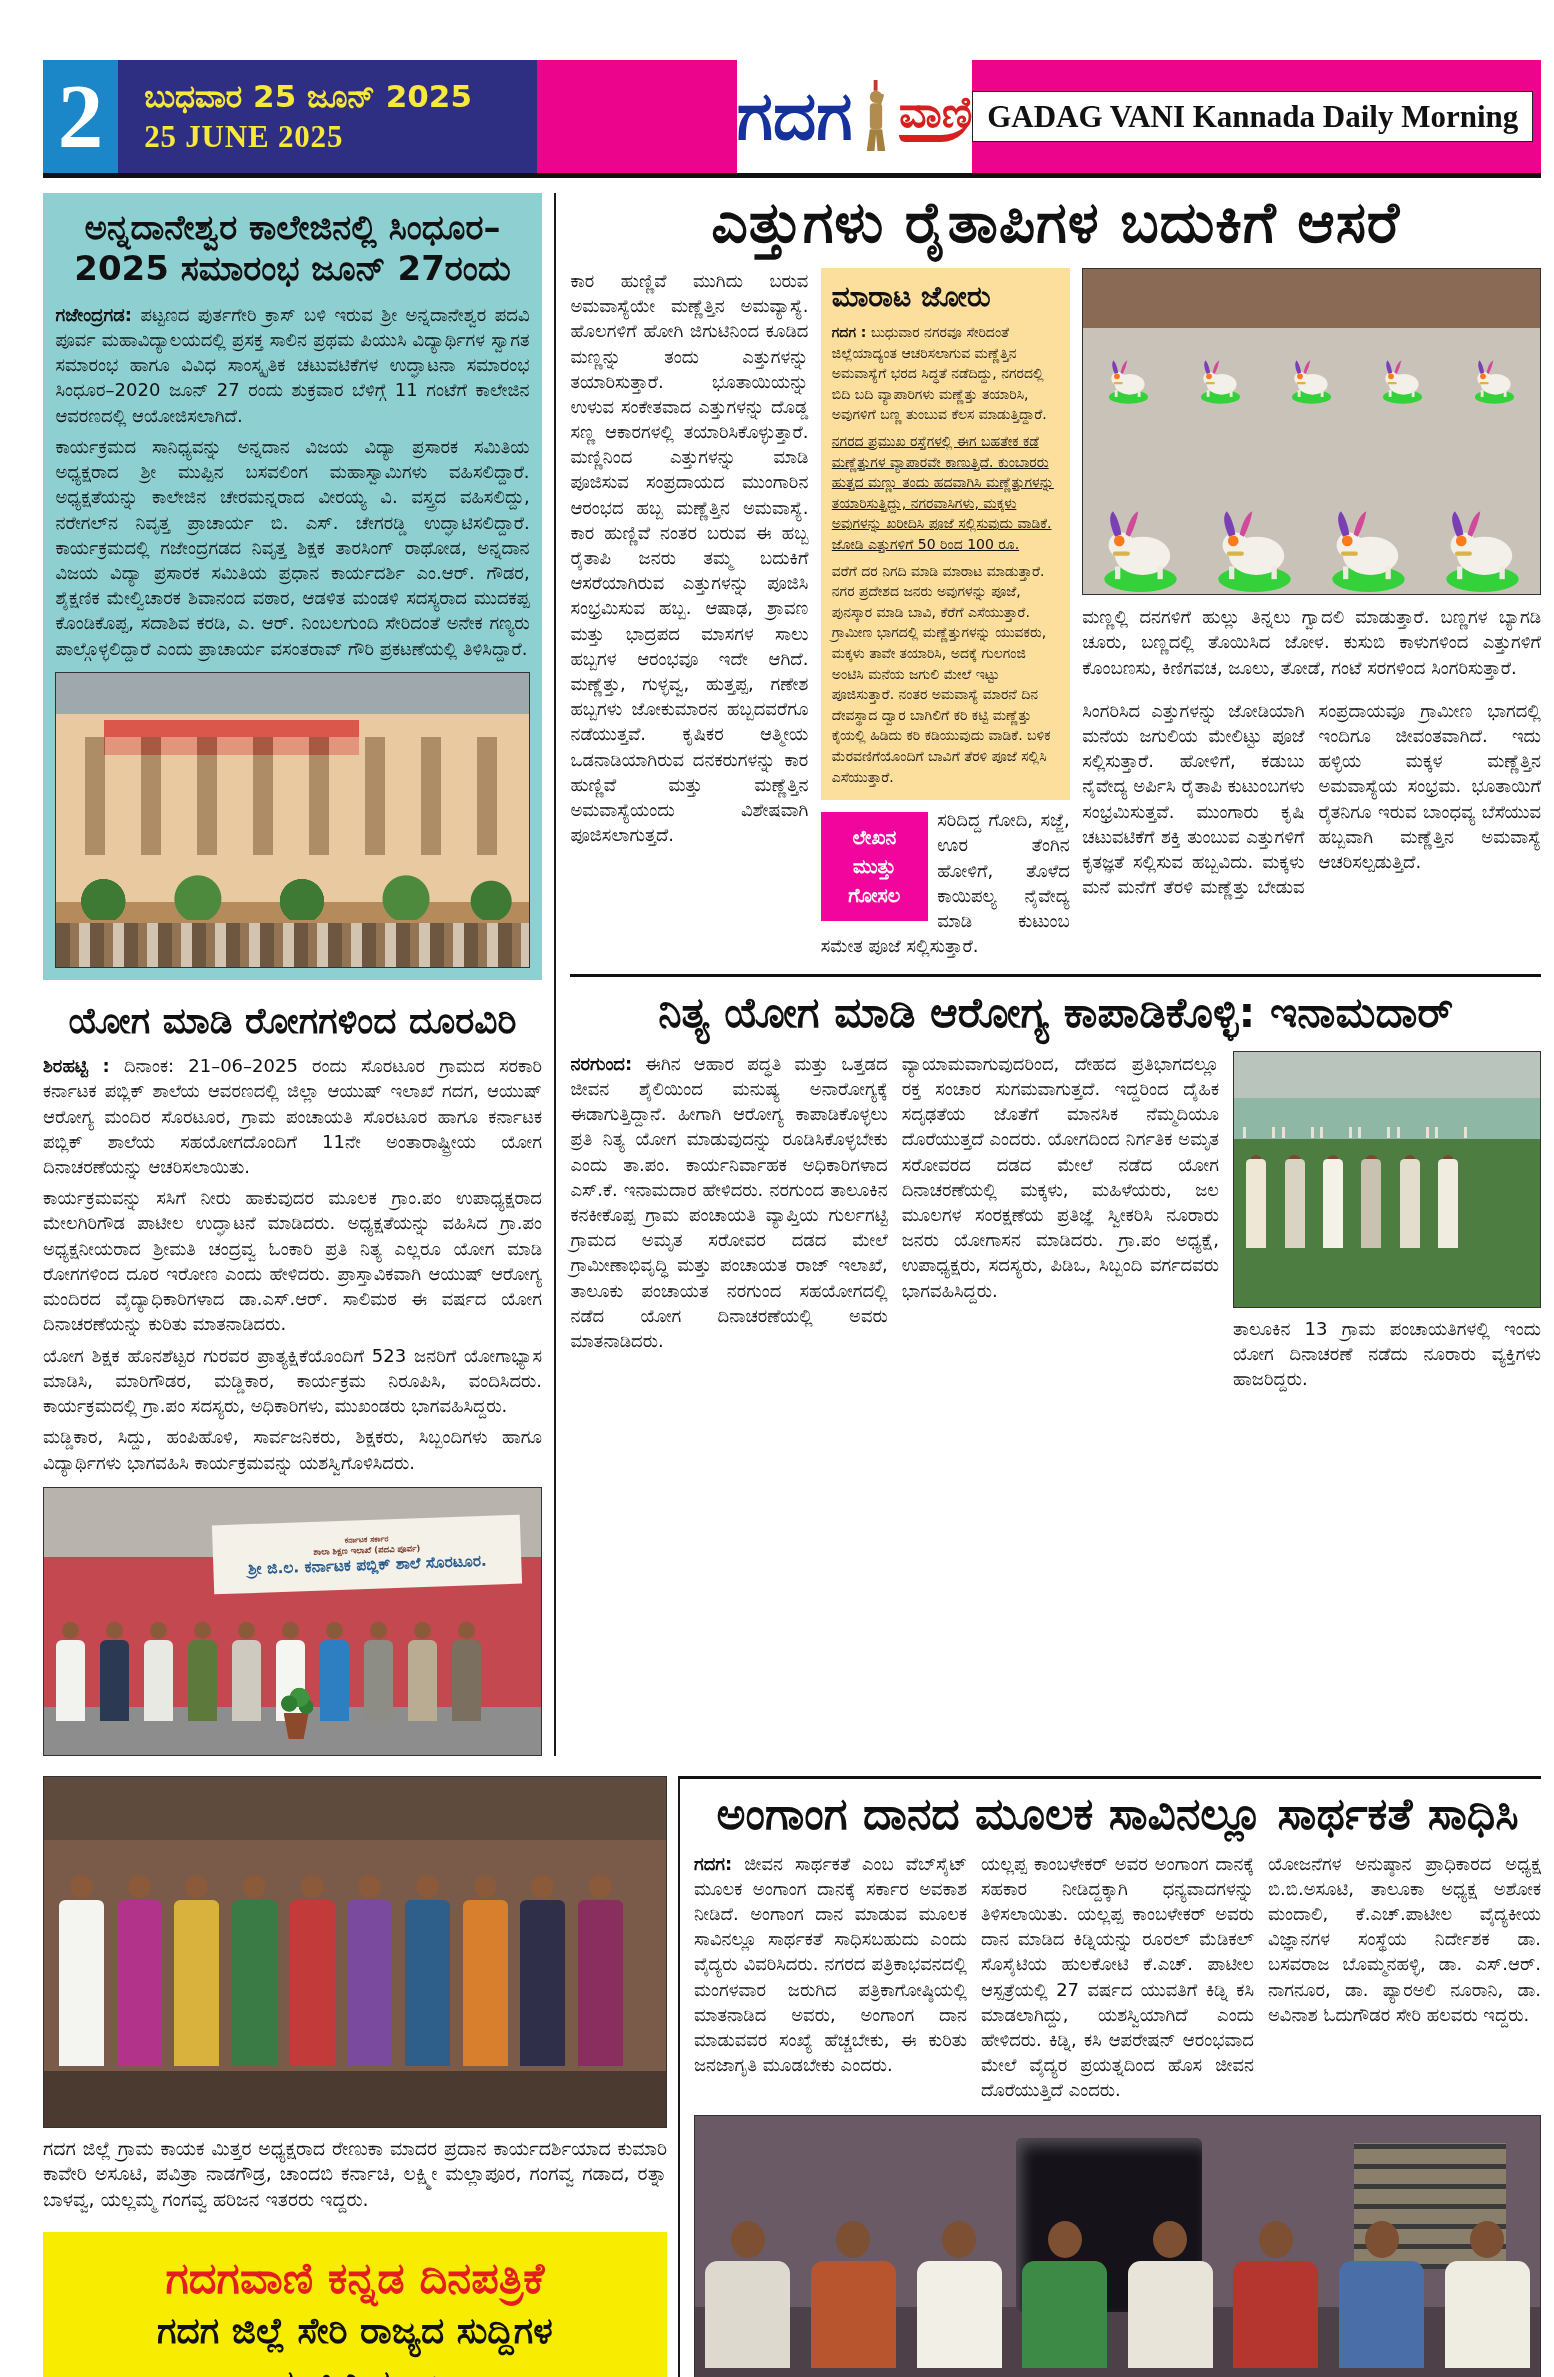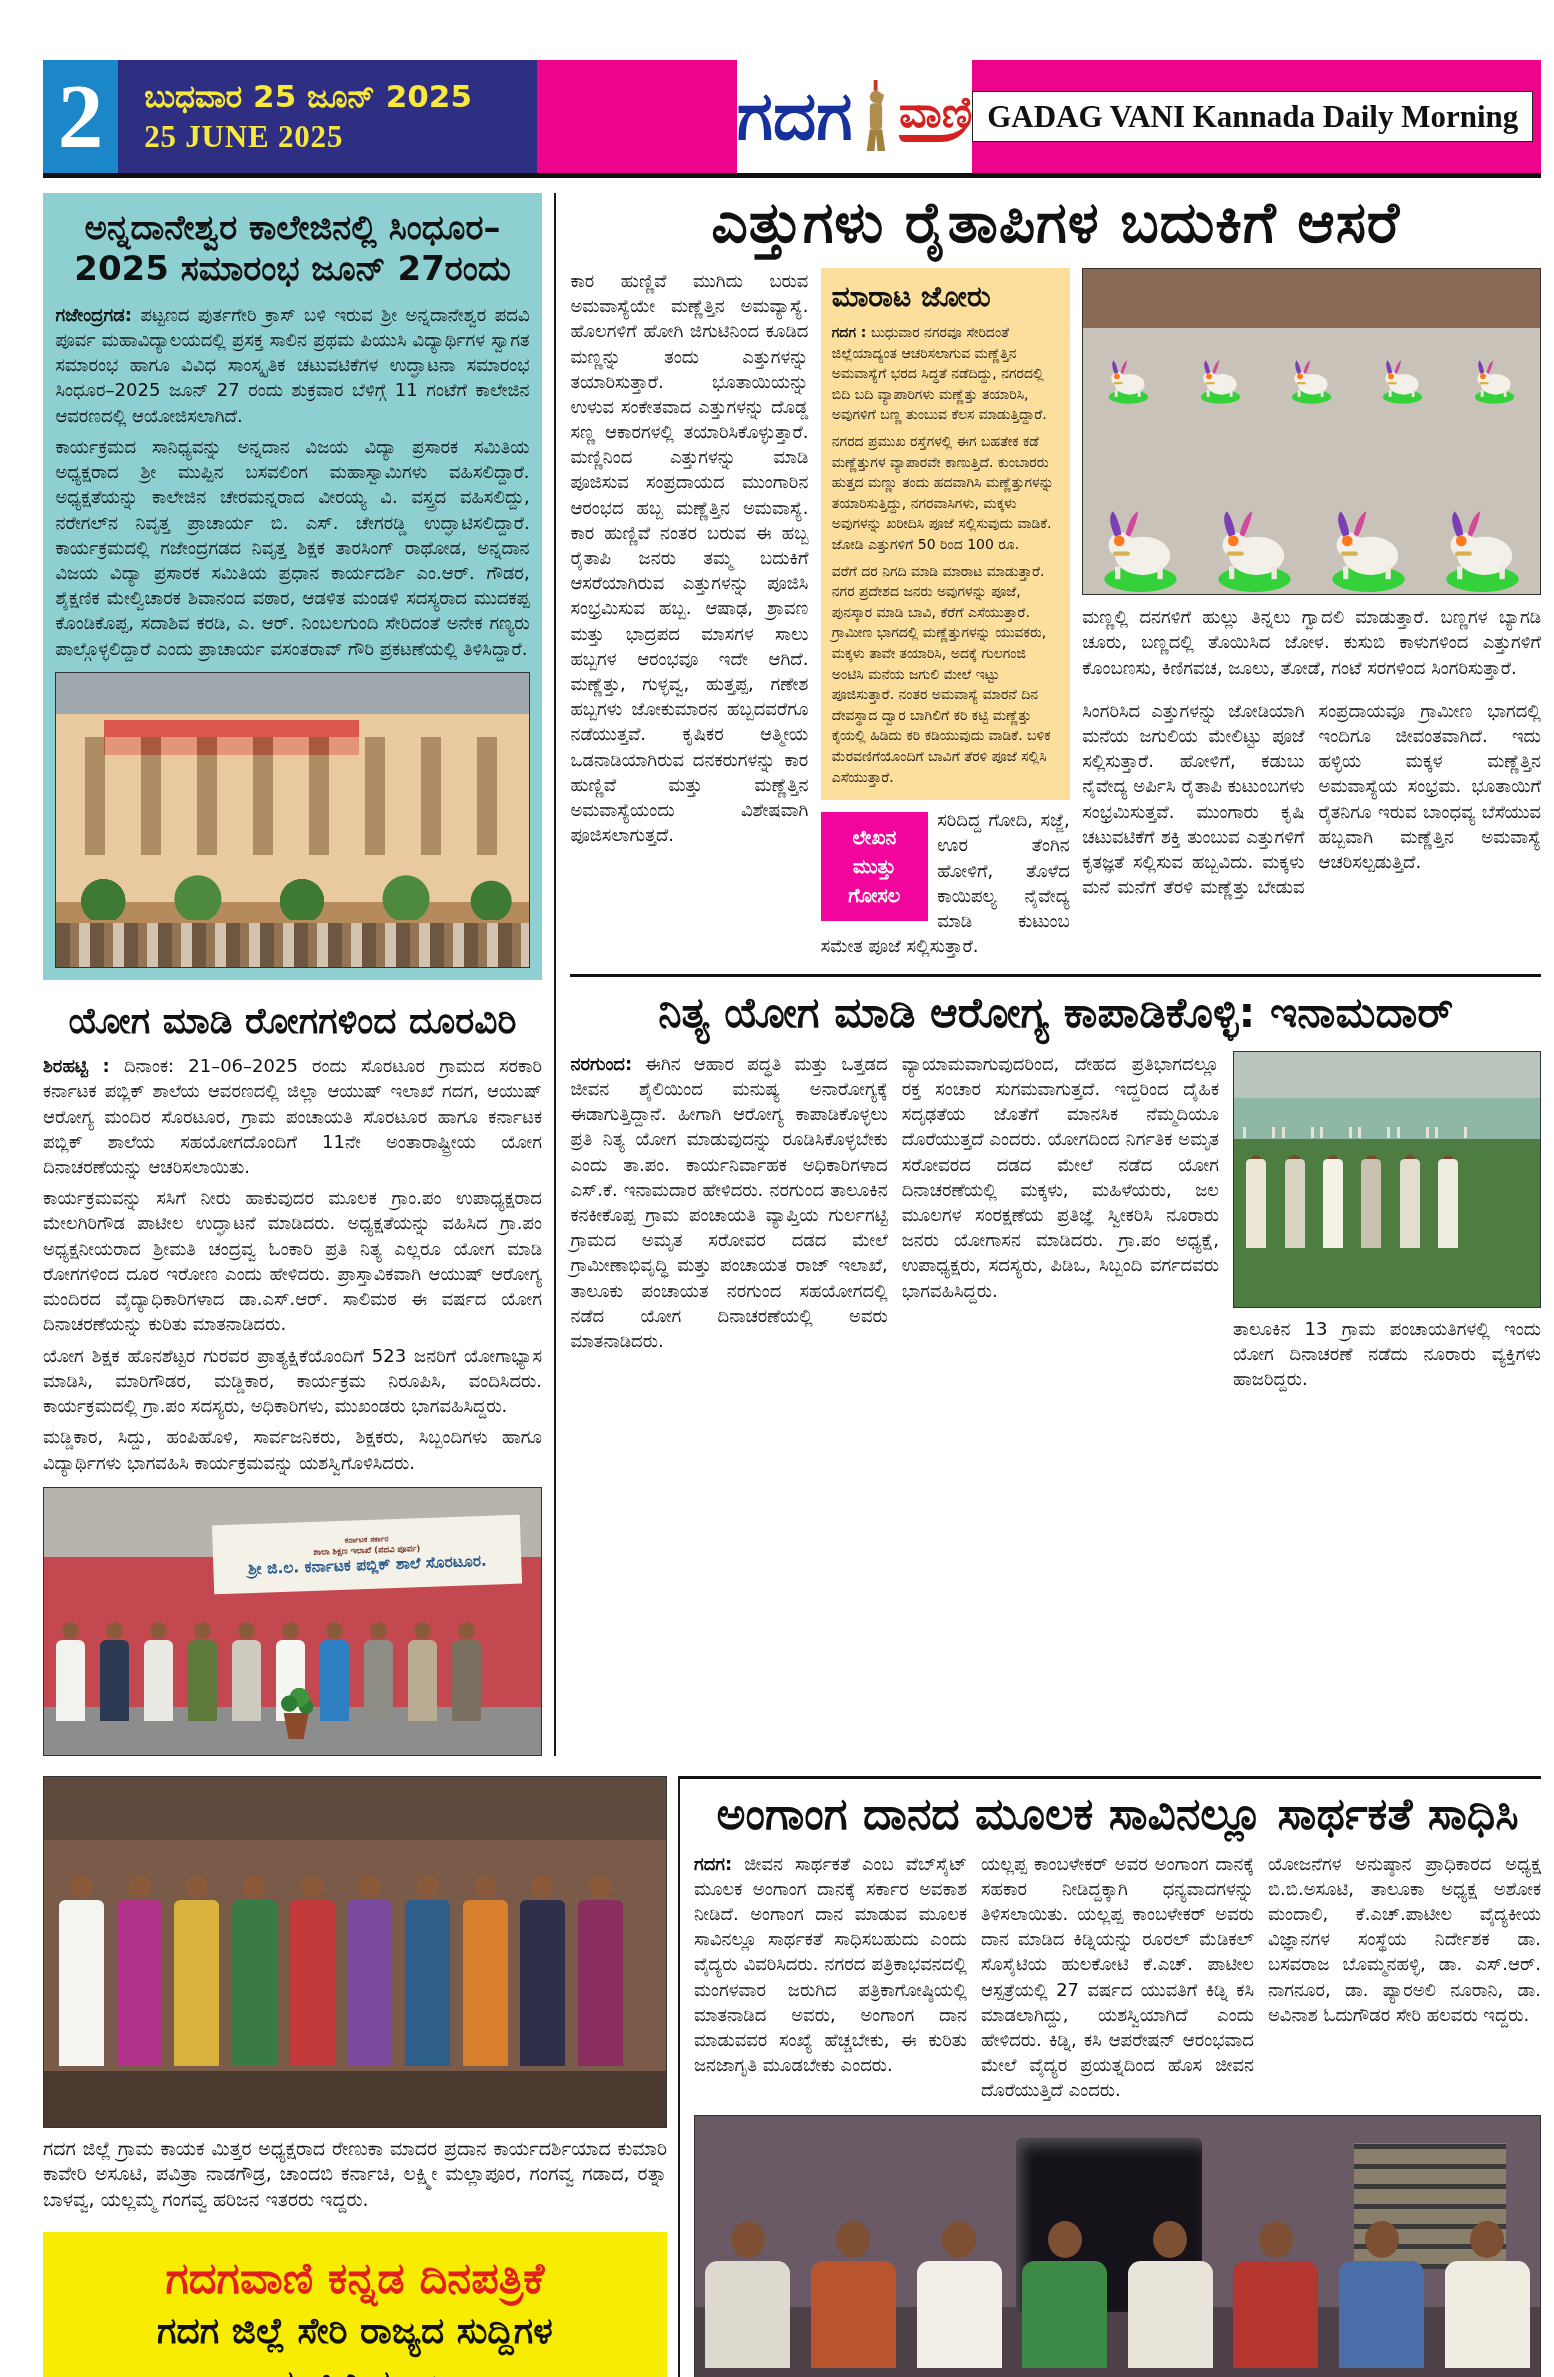--- a/index.html
+++ b/index.html
@@ -132,21 +132,21 @@
 
     <div class="b1-left">
 
       <div class="cyanbox">
         <h1>
           <span>ಅನ್ನದಾನೇಶ್ವರ ಕಾಲೇಜಿನಲ್ಲಿ ಸಿಂಧೂರ–</span><br>
           <span>2025 ಸಮಾರಂಭ ಜೂನ್ 27ರಂದು</span>
         </h1>
         <p class="txt" style="margin:0;">
           <span class="dl">ಗಜೇಂದ್ರಗಡ:</span>
-          <span>ಪಟ್ಟಣದ ಪುರ್ತಗೇರಿ ಕ್ರಾಸ್ ಬಳಿ ಇರುವ ಶ್ರೀ ಅನ್ನದಾನೇಶ್ವರ ಪದವಿ ಪೂರ್ವ ಮಹಾವಿದ್ಯಾಲಯದಲ್ಲಿ ಪ್ರಸಕ್ತ ಸಾಲಿನ ಪ್ರಥಮ ಪಿಯುಸಿ ವಿದ್ಯಾರ್ಥಿಗಳ ಸ್ವಾಗತ ಸಮಾರಂಭ ಹಾಗೂ ವಿವಿಧ ಸಾಂಸ್ಕೃತಿಕ ಚಟುವಟಿಕೆಗಳ ಉದ್ಘಾಟನಾ ಸಮಾರಂಭ ಸಿಂಧೂರ–2025 ಜೂನ್ 27 ರಂದು ಶುಕ್ರವಾರ ಬೆಳಿಗ್ಗೆ 11 ಗಂಟೆಗೆ ಕಾಲೇಜಿನ ಆವರಣದಲ್ಲಿ ಆಯೋಜಿಸಲಾಗಿದೆ.</span>
+          <span>ಪಟ್ಟಣದ ಪುರ್ತಗೇರಿ ಕ್ರಾಸ್ ಬಳಿ ಇರುವ ಶ್ರೀ ಅನ್ನದಾನೇಶ್ವರ ಪದವಿ ಪೂರ್ವ ಮಹಾವಿದ್ಯಾಲಯದಲ್ಲಿ ಪ್ರಸಕ್ತ ಸಾಲಿನ ಪ್ರಥಮ ಪಿಯುಸಿ ವಿದ್ಯಾರ್ಥಿಗಳ ಸ್ವಾಗತ ಸಮಾರಂಭ ಹಾಗೂ ವಿವಿಧ ಸಾಂಸ್ಕೃತಿಕ ಚಟುವಟಿಕೆಗಳ ಉದ್ಘಾಟನಾ ಸಮಾರಂಭ ಸಿಂಧೂರ–2020 ಜೂನ್ 27 ರಂದು ಶುಕ್ರವಾರ ಬೆಳಿಗ್ಗೆ 11 ಗಂಟೆಗೆ ಕಾಲೇಜಿನ ಆವರಣದಲ್ಲಿ ಆಯೋಜಿಸಲಾಗಿದೆ.</span>
         </p>
         <p class="txt" style="margin:6.2px 0 0 0;">ಕಾರ್ಯಕ್ರಮದ ಸಾನಿಧ್ಯವನ್ನು ಅನ್ನದಾನ ವಿಜಯ ವಿದ್ಯಾ ಪ್ರಸಾರಕ ಸಮಿತಿಯ ಅಧ್ಯಕ್ಷರಾದ ಶ್ರೀ ಮುಪ್ಪಿನ ಬಸವಲಿಂಗ ಮಹಾಸ್ವಾಮಿಗಳು ವಹಿಸಲಿದ್ದಾರೆ. ಅಧ್ಯಕ್ಷತೆಯನ್ನು ಕಾಲೇಜಿನ ಚೇರಮನ್ನರಾದ ವೀರಯ್ಯ ವಿ. ವಸ್ತ್ರದ ವಹಿಸಲಿದ್ದು, ನರೇಗಲ್‌ನ ನಿವೃತ್ತ ಪ್ರಾಚಾರ್ಯ ಬಿ. ಎಸ್. ಚೇಗರಡ್ಡಿ ಉದ್ಘಾಟಿಸಲಿದ್ದಾರೆ. ಕಾರ್ಯಕ್ರಮದಲ್ಲಿ ಗಜೇಂದ್ರಗಡದ ನಿವೃತ್ತ ಶಿಕ್ಷಕ ತಾರಸಿಂಗ್ ರಾಥೋಡ, ಅನ್ನದಾನ ವಿಜಯ ವಿದ್ಯಾ ಪ್ರಸಾರಕ ಸಮಿತಿಯ ಪ್ರಧಾನ ಕಾರ್ಯದರ್ಶಿ ಎಂ.ಆರ್. ಗೌಡರ, ಶೈಕ್ಷಣಿಕ ಮೇಲ್ವಿಚಾರಕ ಶಿವಾನಂದ ವಠಾರ, ಆಡಳಿತ ಮಂಡಳಿ ಸದಸ್ಯರಾದ ಮುದಕಪ್ಪ ಕೊಂಡಿಕೊಪ್ಪ, ಸದಾಶಿವ ಕರಡಿ, ಎ. ಆರ್. ನಿಂಬಲಗುಂದಿ ಸೇರಿದಂತೆ ಅನೇಕ ಗಣ್ಯರು ಪಾಲ್ಗೊಳ್ಳಲಿದ್ದಾರೆ ಎಂದು ಪ್ರಾಚಾರ್ಯ ವಸಂತರಾವ್ ಗೌರಿ ಪ್ರಕಟಣೆಯಲ್ಲಿ ತಿಳಿಸಿದ್ದಾರೆ.</p>
         <div class="photo college-photo">
           <div class="college-banner"></div>
           <div class="college-win"></div>
           <div class="college-bush"></div>
           <div class="people-strip"></div>
         </div>
       </div>
 
@@ -220,21 +220,21 @@
       <div class="bulls-grid">
         <div class="txt">ಕಾರ ಹುಣ್ಣಿವೆ ಮುಗಿದು ಬರುವ ಅಮವಾಸ್ಯೆಯೇ ಮಣ್ಣೆತ್ತಿನ ಅಮವ್ಯಾಸ್ಯೆ. ಹೊಲಗಳಿಗೆ ಹೋಗಿ ಜಿಗುಟಿನಿಂದ ಕೂಡಿದ ಮಣ್ಣನ್ನು ತಂದು ಎತ್ತುಗಳನ್ನು ತಯಾರಿಸುತ್ತಾರೆ. ಭೂತಾಯಿಯನ್ನು ಉಳುವ ಸಂಕೇತವಾದ ಎತ್ತುಗಳನ್ನು ದೊಡ್ಡ ಸಣ್ಣ ಆಕಾರಗಳಲ್ಲಿ ತಯಾರಿಸಿಕೊಳ್ಳುತ್ತಾರೆ. ಮಣ್ಣಿನಿಂದ ಎತ್ತುಗಳನ್ನು ಮಾಡಿ ಪೂಜಿಸುವ ಸಂಪ್ರದಾಯದ ಮುಂಗಾರಿನ ಆರಂಭದ ಹಬ್ಬ ಮಣ್ಣೆತ್ತಿನ ಅಮವಾಸ್ಯೆ. ಕಾರ ಹುಣ್ಣಿವೆ ನಂತರ ಬರುವ ಈ ಹಬ್ಬ ರೈತಾಪಿ ಜನರು ತಮ್ಮ ಬದುಕಿಗೆ ಆಸರೆಯಾಗಿರುವ ಎತ್ತುಗಳನ್ನು ಪೂಜಿಸಿ ಸಂಭ್ರಮಿಸುವ ಹಬ್ಬ. ಆಷಾಢ, ಶ್ರಾವಣ ಮತ್ತು ಭಾದ್ರಪದ ಮಾಸಗಳ ಸಾಲು ಹಬ್ಬಗಳ ಆರಂಭವೂ ಇದೇ ಆಗಿದೆ. ಮಣ್ಣೆತ್ತು, ಗುಳ್ಳವ್ವ, ಹುತ್ತಪ್ಪ, ಗಣೇಶ ಹಬ್ಬಗಳು ಜೋಕುಮಾರನ ಹಬ್ಬದವರೆಗೂ ನಡೆಯುತ್ತವೆ. ಕೃಷಿಕರ ಆತ್ಮೀಯ ಒಡನಾಡಿಯಾಗಿರುವ ದನಕರುಗಳನ್ನು ಕಾರ ಹುಣ್ಣಿವೆ ಮತ್ತು ಮಣ್ಣೆತ್ತಿನ ಅಮವಾಸ್ಯೆಯಂದು ವಿಶೇಷವಾಗಿ ಪೂಜಿಸಲಾಗುತ್ತದೆ.</div>
 
         <div>
           <div class="yellowbox">
             <h3>ಮಾರಾಟ ಜೋರು</h3>
             <p class="txt" style="margin:0;">
               <span class="dl">ಗದಗ :</span>
               <span>ಬುಧುವಾರ ನಗರವೂ ಸೇರಿದಂತೆ ಜಿಲ್ಲೆಯಾದ್ಯಂತ ಆಚರಿಸಲಾಗುವ ಮಣ್ಣೆತ್ತಿನ ಅಮವಾಸ್ಯೆಗೆ ಭರದ ಸಿದ್ಧತೆ ನಡೆದಿದ್ದು, ನಗರದಲ್ಲಿ ಬಿದಿ ಬದಿ ವ್ಯಾಪಾರಿಗಳು ಮಣ್ಣೆತ್ತು ತಯಾರಿಸಿ, ಅವುಗಳಿಗೆ ಬಣ್ಣ ತುಂಬುವ ಕೆಲಸ ಮಾಡುತ್ತಿದ್ದಾರೆ.</span>
             </p>
-            <p class="txt" style="margin:6.2px 0 0 0;">ನಗರದ ಪ್ರಮುಖ ರಸ್ತೆಗಳಲ್ಲಿ ಈಗ ಬಹತೇಕ ಕಡೆ ಮಣ್ಣೆತ್ತುಗಳ ವ್ಯಾಪಾರವೇ ಕಾಣುತ್ತಿದೆ. ಕುಂಬಾರರು ಹುತ್ತದ ಮಣ್ಣು ತಂದು ಹದವಾಗಿಸಿ ಮಣ್ಣೆತ್ತುಗಳನ್ನು ತಯಾರಿಸುತ್ತಿದ್ದು, ನಗರವಾಸಿಗಳು, ಮಕ್ಕಳು ಅವುಗಳನ್ನು ಖರೀದಿಸಿ ಪೂಜೆ ಸಲ್ಲಿಸುವುದು ವಾಡಿಕೆ. ಜೋಡಿ ಎತ್ತುಗಳಿಗೆ 50 ರಿಂದ 100 ರೂ.</p>
+            <p class="txt" style="margin:6.2px 0 0 0;text-decoration:underline;">ನಗರದ ಪ್ರಮುಖ ರಸ್ತೆಗಳಲ್ಲಿ ಈಗ ಬಹತೇಕ ಕಡೆ ಮಣ್ಣೆತ್ತುಗಳ ವ್ಯಾಪಾರವೇ ಕಾಣುತ್ತಿದೆ. ಕುಂಬಾರರು ಹುತ್ತದ ಮಣ್ಣು ತಂದು ಹದವಾಗಿಸಿ ಮಣ್ಣೆತ್ತುಗಳನ್ನು ತಯಾರಿಸುತ್ತಿದ್ದು, ನಗರವಾಸಿಗಳು, ಮಕ್ಕಳು ಅವುಗಳನ್ನು ಖರೀದಿಸಿ ಪೂಜೆ ಸಲ್ಲಿಸುವುದು ವಾಡಿಕೆ. ಜೋಡಿ ಎತ್ತುಗಳಿಗೆ 50 ರಿಂದ 100 ರೂ.</p>
             <p class="txt" style="margin:6.2px 0 0 0;">ವರೆಗೆ ದರ ನಿಗದಿ ಮಾಡಿ ಮಾರಾಟ ಮಾಡುತ್ತಾರೆ. ನಗರ ಪ್ರದೇಶದ ಜನರು ಅವುಗಳನ್ನು ಪೂಜೆ, ಪುನಸ್ಕಾರ ಮಾಡಿ ಬಾವಿ, ಕೆರೆಗೆ ಎಸೆಯುತ್ತಾರೆ. ಗ್ರಾಮೀಣ ಭಾಗದಲ್ಲಿ ಮಣ್ಣೆತ್ತುಗಳನ್ನು ಯುವಕರು, ಮಕ್ಕಳು ತಾವೇ ತಯಾರಿಸಿ, ಅದಕ್ಕೆ ಗುಲಗಂಜಿ ಅಂಟಿಸಿ ಮನೆಯ ಜಗುಲಿ ಮೇಲೆ ಇಟ್ಟು ಪೂಜಿಸುತ್ತಾರೆ. ನಂತರ ಅಮವಾಸ್ಯೆ ಮಾರನೆ ದಿನ ದೇವಸ್ಥಾದ ದ್ವಾರ ಬಾಗಿಲಿಗೆ ಕರಿ ಕಟ್ಟಿ ಮಣ್ಣೆತ್ತು ಕೈಯಲ್ಲಿ ಹಿಡಿದು ಕರಿ ಕಡಿಯುವುದು ವಾಡಿಕೆ. ಬಳಿಕ ಮೆರವಣಿಗೆಯೊಂದಿಗೆ ಬಾವಿಗೆ ತೆರಳಿ ಪೂಜೆ ಸಲ್ಲಿಸಿ ಎಸೆಯುತ್ತಾರೆ.</p>
           </div>
           <div style="margin-top:7.7px;">
             <div class="authorbox">
               <div>ಲೇಖನ</div>
               <div>ಮುತ್ತು</div>
               <div>ಗೋಸಲ</div>
             </div>
             <p class="txt" style="margin:0;">ಸರಿದಿದ್ದ ಗೋದಿ, ಸಜ್ಜೆ, ಊರ ತೆಂಗಿನ ಹೋಳಿಗೆ, ತೊಳೆದ ಕಾಯಿಪಲ್ಯ ನೈವೇದ್ಯ ಮಾಡಿ ಕುಟುಂಬ ಸಮೇತ ಪೂಜೆ ಸಲ್ಲಿಸುತ್ತಾರೆ.</p>
           </div>

